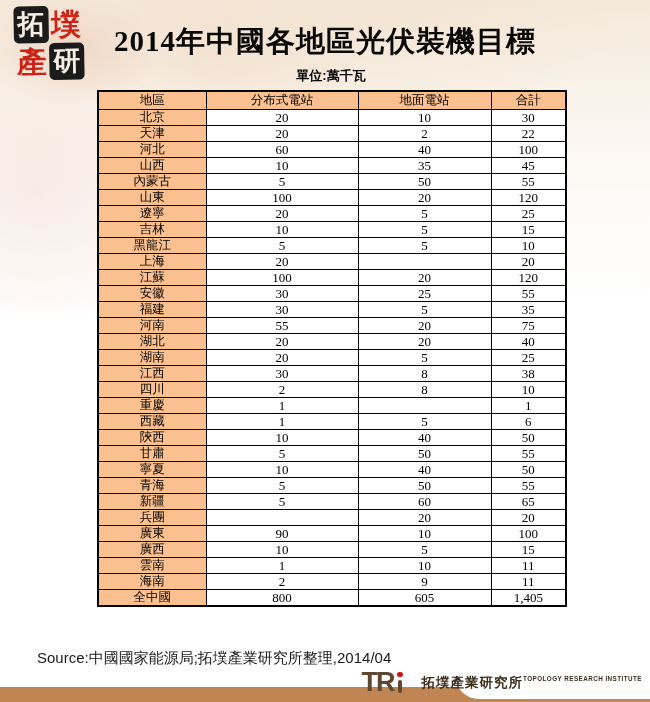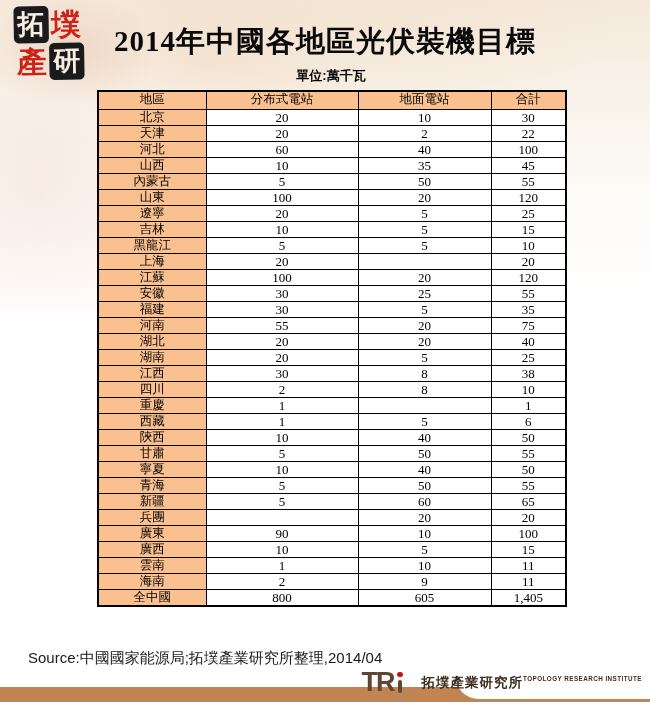--- a/index.html
+++ b/index.html
@@ -68,27 +68,27 @@
   }
   table.pv th, table.pv td{
     border:1px solid var(--border-color);
     padding:0;text-align:center;vertical-align:middle;
     font-size:12.5px;line-height:15px;height:15px;
     white-space:nowrap;
   }
   table.pv th{
     background:var(--header-bg);
     font-weight:normal;height:17px;line-height:17px;
-    font-family:Liberation Mono, monospace;
+    font-family:Liberation Sans, sans-serif;
   }
   table.pv td.region{background:var(--header-bg);font-family:"Liberation Sans", sans-serif;}
   table.pv td.value{font-family:"Liberation Serif", serif;font-size:13px;}
   
   .source{
-    position:absolute;left:28px;top:649px;
+    position:absolute;left:37px;top:649px;
     font-size:15px;color:#1a1a1a;
     font-family:"Liberation Sans", sans-serif;
   }
   
   .footer-bar{
     position:absolute;left:0;right:0;bottom:0;height:15px;
     background:var(--footer-bar);
   }
   .footer-notch{
     position:absolute;right:0;bottom:3px;width:195px;height:44px;

